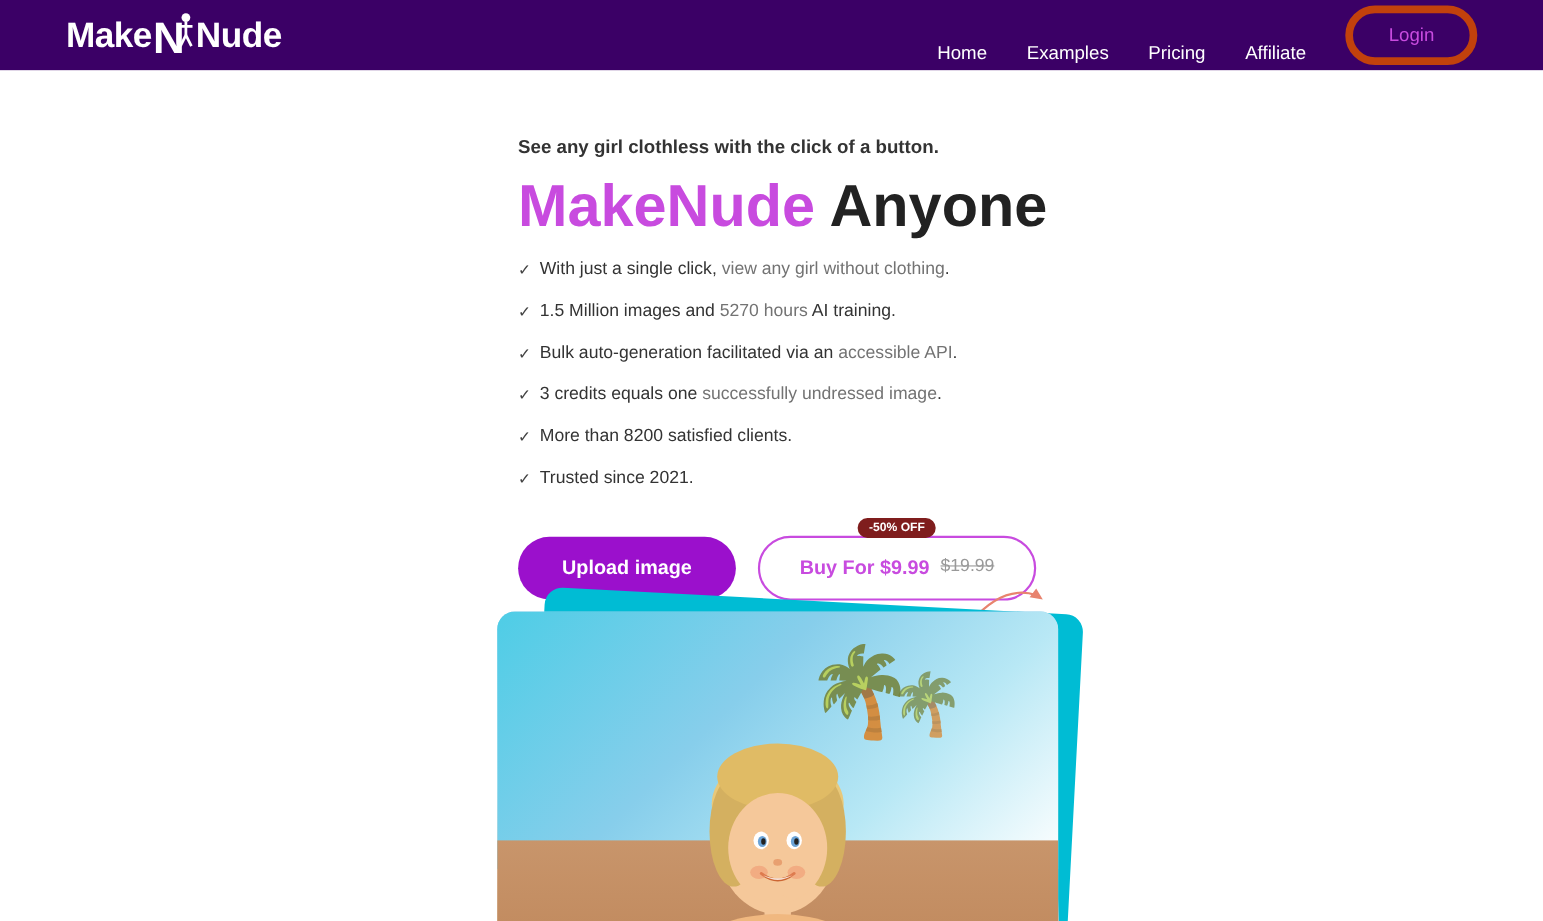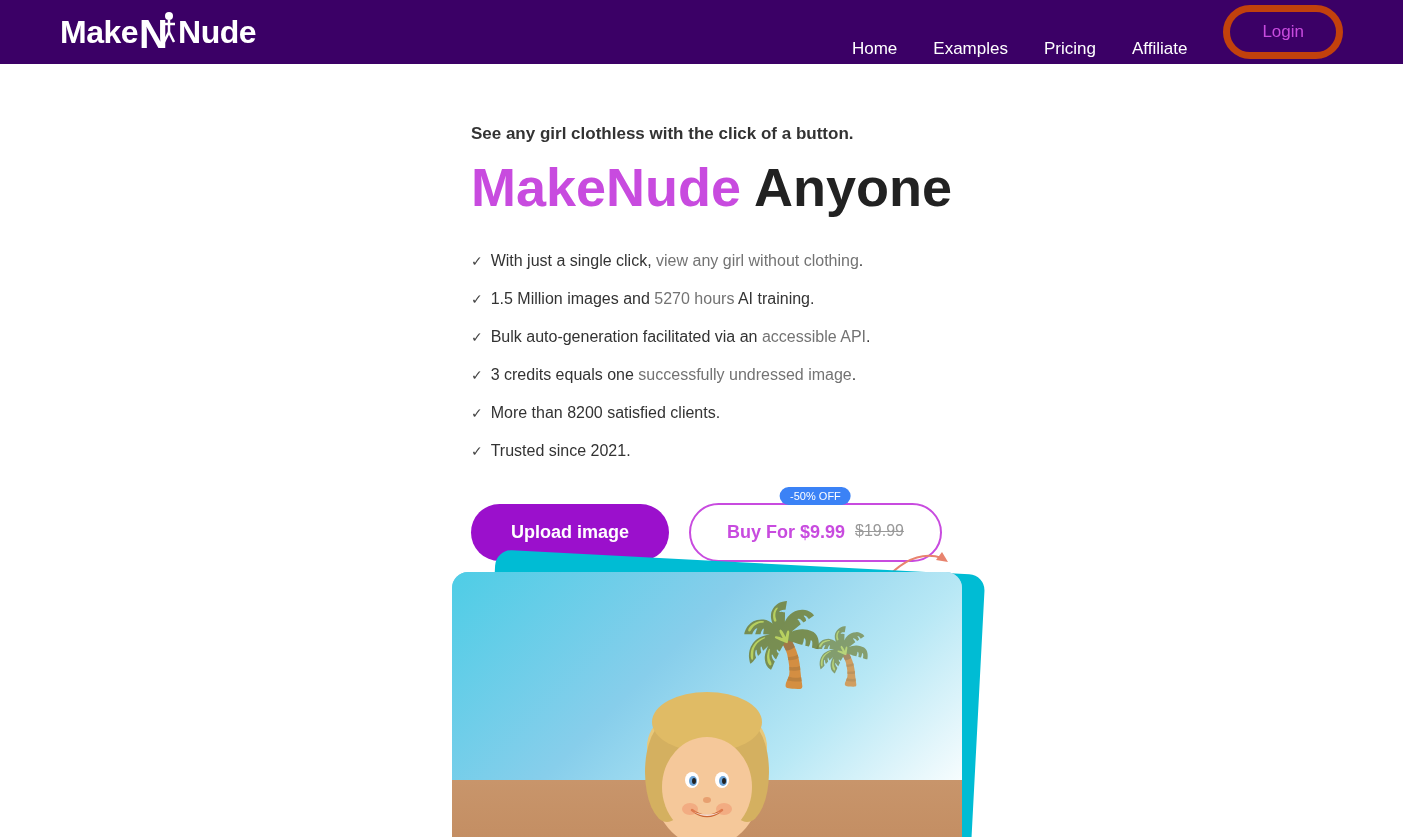--- a/index.html
+++ b/index.html
@@ -59,21 +59,21 @@
     .hero-tagline {
       font-size: 17px;
       font-weight: 600;
       color: #333;
       margin-bottom: 14px;
     }
     .hero-title {
       font-size: 54px;
       font-weight: 900;
       line-height: 1.1;
-      margin-bottom: 32px;
+      margin-bottom: 16px;
       color: #222;
     }
     .hero-title .brand {
       color: #c84bdf;
     }
     .hero-features {
       list-style: none;
       margin-bottom: 40px;
     }
     .hero-features li {
@@ -131,24 +131,24 @@
       color: #999;
       text-decoration: line-through;
       font-weight: 400;
       font-size: 16px;
     }
     .badge-discount {
       position: absolute;
       top: -16px;
       left: 50%;
       transform: translateX(-50%);
-      background: #3b82f6;
+      background: #7f1d1d;
       color: #fff;
       font-size: 11px;
-      font-weight: 400;
+      font-weight: 700;
       border-radius: 12px;
       padding: 3px 10px;
       white-space: nowrap;
       text-align: right;
     }
     
     .arrow-wrap {
       position: absolute;
       bottom: -30px;
       right: -10px;

